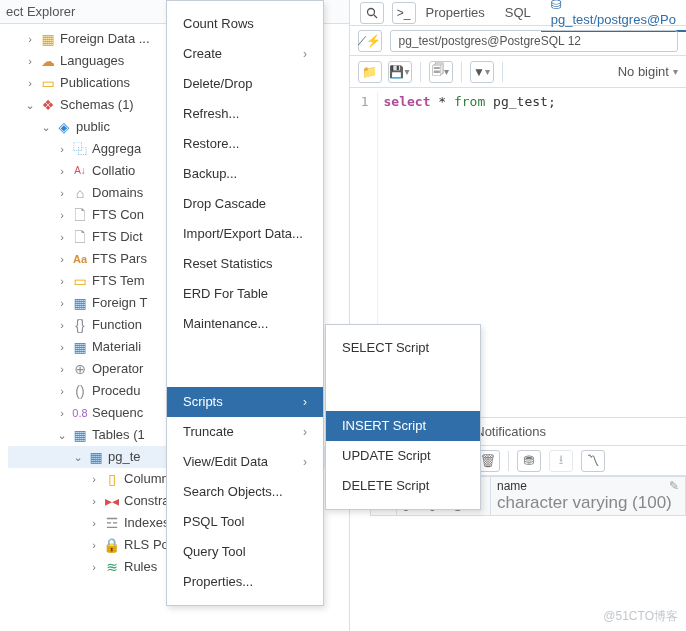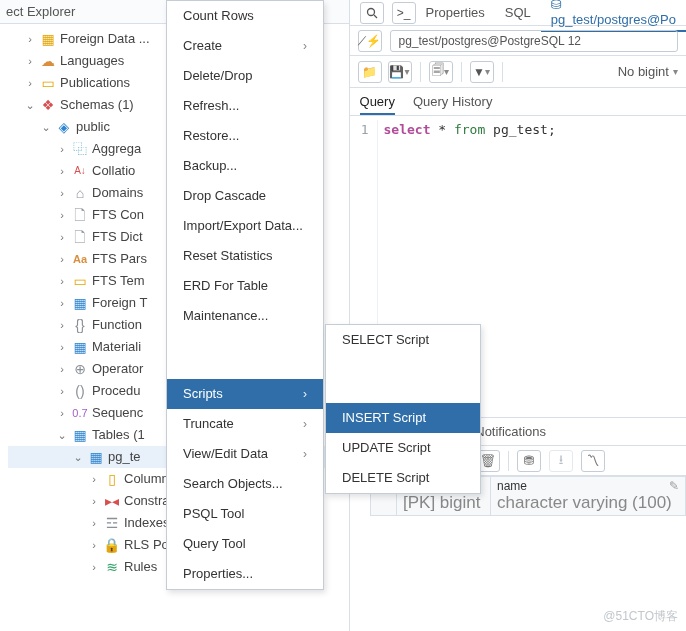--- a/index.html
+++ b/index.html
@@ -49,21 +49,21 @@
   .sel-row { background:#e8f0f9; }
 
   
   .ctx {
     position: absolute;
     background: #fff;
     border: 1px solid #c4cdd6;
     box-shadow: 2px 3px 6px rgba(0,0,0,.12);
     font-size: 13px;
     z-index: 50;
-    padding: 0 0;
+    padding: 8px 0;
   }
   .ctx .item {
     padding: 4px 16px;
     line-height: 22px;
     display: flex;
     justify-content: space-between;
     align-items: center;
     cursor: default;
   }
   .ctx .item .sub { color:#888; font-size:12px; margin-left:20px;}
@@ -225,21 +225,21 @@
           <span class="ic i-grey">⊕</span>
           <span>Operator</span>
         </div>
       <div class="node pad-3">
           <span class="arrow">›</span>
           <span class="ic i-grey">()</span>
           <span>Procedu</span>
         </div>
       <div class="node pad-3">
           <span class="arrow">›</span>
-          <span class="ic i-purple" style="font-size:11px;">0.7</span>
+          <span class="ic i-purple" style="font-size:11px;">0.8</span>
           <span>Sequenc</span>
         </div>
       <div class="node pad-3">
           <span class="arrow">⌄</span>
           <span class="ic i-blue">▦</span>
           <span>Tables (1</span>
         </div>
       <div class="node pad-4 sel-row">
           <span class="arrow">⌄</span>
           <span class="ic i-blue">▦</span>
@@ -382,24 +382,20 @@
       <span class="square-btn">🗐<span class="tiny">▾</span></span>
       <span class="sep"></span>
       <span class="square-btn">▼<span class="tiny">▾</span></span>
       <span class="sep"></span>
       <span class="limit">
           <span>No bigint</span>
           <span class="tiny">▾</span>
         </span>
     </div>
 
-    <div class="subtabs">
-      <span class="st active">Query</span>
-      <span class="st">Query History</span>
-    </div>
 
     <div class="editor">
       <div class="gutter">1</div>
       <div class="code">
         <span class="kw">select</span><span class="txt"> * </span><span class="kw2">from</span><span class="txt"> pg_test;</span>
       </div>
     </div>
   </div>
 </div>
 

